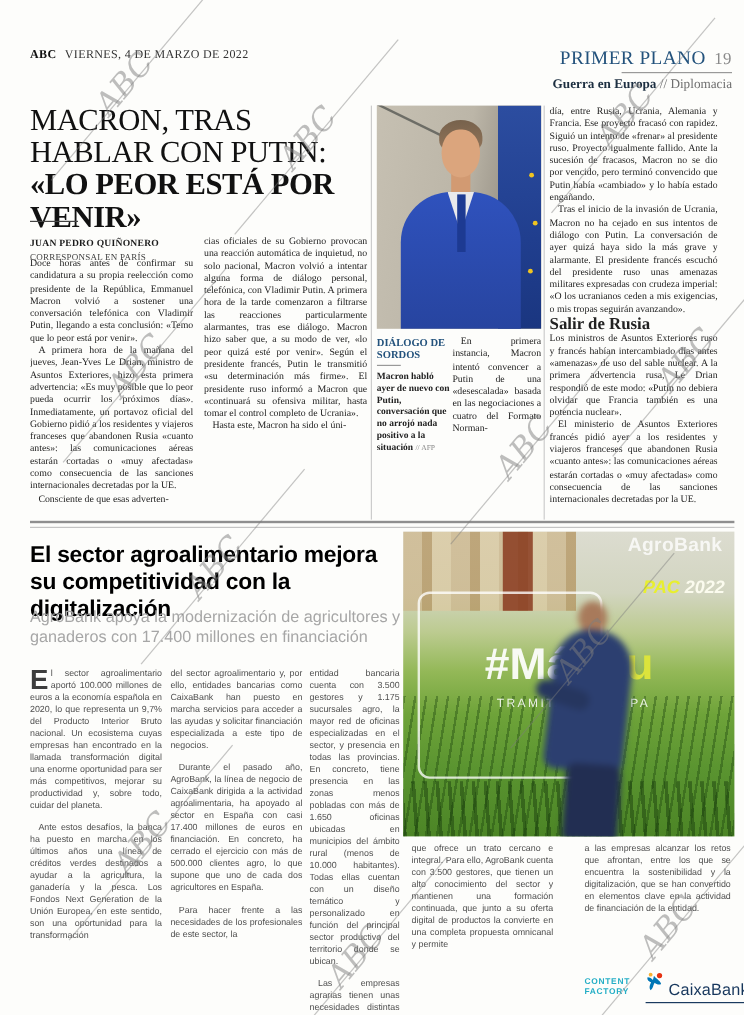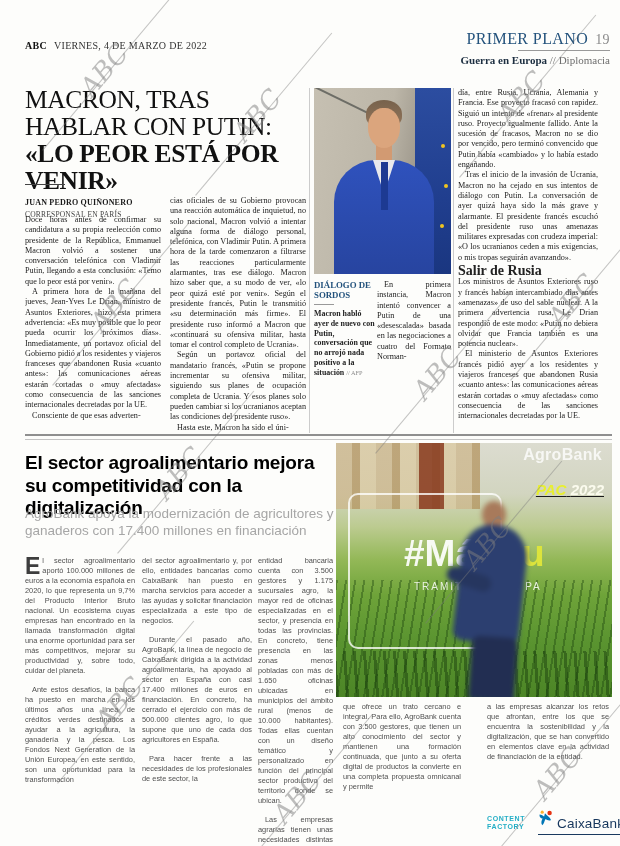--- a/index.html
+++ b/index.html
@@ -3,21 +3,21 @@
 <meta charset="utf-8">
 <style>
   html,body { margin:0; padding:0; background:#e8e8e8; }
   .page { position:relative; width:620px; height:846px; background:#fdfdfb;
           overflow:hidden; font-family:"Liberation Serif", serif; color:#1a1a1a; }
 
   
   .masthead { position:absolute; left:25px; top:40px; font-size:10px; color:#333; letter-spacing:.3px; }
   .masthead .brand { font-weight:bold; color:#111; margin-right:7px; }
   .section-block { position:absolute; right:10px; top:30px; text-align:right; }
-  .section-line1 { font-size:16px; color:#23527c; letter-spacing:.4px; }
+  .section-line1 { font-size:16px; color:#23527c; letter-spacing:.4px;margin-top:10px; }
   .page-num { color:#8a8a8a; font-size:14px; margin-left:7px; }
   .section-rule { border-bottom:1px solid #999; width:92px; margin:2px 0 3px auto; }
   .kicker { font-size:11px; color:#6e6e6e; }
   .kicker .kb { color:#1c2e40; font-weight:bold; }
 
   
   .headline { position:absolute; left:25px; top:86px; width:290px; font-size:25.5px;
               line-height:27px; letter-spacing:-0.4px; color:#111; }
   .hl-bold { font-weight:bold; }
   .byline-rule { position:absolute; left:25px; top:184px; width:40px; border-top:1px solid #444; }
@@ -92,21 +92,21 @@
   .ag-door { position:absolute; left:30%; top:0; width:9%; height:26%; background:#8a3b20; opacity:.85; }
   .ag-rows { position:absolute; left:0; bottom:0; width:100%; height:46%;
       background:repeating-linear-gradient(99deg,rgba(25,65,12,.38) 0 2px,rgba(0,0,0,0) 2px 9px); }
   .ag-rows2 { position:absolute; left:0; bottom:0; width:100%; height:18%;
       background:repeating-linear-gradient(86deg,rgba(20,55,10,.45) 0 3px,rgba(0,0,0,0) 3px 10px); }
   .ag-frame { position:absolute; left:12px; top:50px; width:150px; height:152px;
       border:2px solid rgba(255,255,255,.78); border-radius:10px; }
   .ag-brand { position:absolute; right:10px; top:3px; font-family:"Liberation Sans",sans-serif;
       font-weight:bold; font-size:16px; color:rgba(255,255,255,.78); letter-spacing:.3px; }
   .ag-pac { position:absolute; right:8px; top:38px; font-family:"Liberation Sans",sans-serif;
-      font-weight:bold; font-style:italic; font-size:15px;text-decoration:underline; }
+      font-weight:bold; font-style:italic; font-size:15px; }
   .ag-pac .py { color:#e8ef2f; } .ag-pac .pw { color:#fbfbee; }
   .ag-hash { position:absolute; left:68px; top:90px; font-family:"Liberation Sans",sans-serif;
       font-weight:bold; font-size:37px; white-space:nowrap; }
   .ag-hash .hw { color:rgba(255,255,255,.92); } .ag-hash .hy { color:#dce43c; }
   .ag-tag { position:absolute; left:78px; top:138px; font-family:"Liberation Sans",sans-serif;
       font-size:10px; letter-spacing:2px; color:rgba(255,255,255,.85); white-space:nowrap; }
   .ag-person { position:absolute; left:112px; top:58px; width:92px; height:200px; filter:blur(2.5px); }
   .agp-head { position:absolute; left:34px; top:0; width:24px; height:28px; background:#a87a5b; border-radius:50%; }
   .agp-body { position:absolute; left:10px; top:24px; width:66px; height:118px; background:#2c3f70;
       border-radius:45% 45% 15% 15% / 28% 28% 8% 8%; transform:rotate(6deg); }
@@ -163,21 +163,20 @@
   <div class="vrule" id="vr1"></div>
   <div class="vrule" id="vr2"></div>
 
   <div class="bodycol" id="a-col1">
     <p>Doce horas antes de confirmar su candidatura a su propia reelección como presidente de la República, Emmanuel Macron volvió a sostener una conversación telefónica con Vladimir Putin, llegando a esta conclusión: «Temo que lo peor está por venir».</p>
     <p class="ind">A primera hora de la mañana del jueves, Jean-Yves Le Drian, ministro de Asuntos Exteriores, hizo esta primera advertencia: «Es muy posible que lo peor pueda ocurrir los próximos días». Inmediatamente, un portavoz oficial del Gobierno pidió a los residentes y viajeros franceses que abandonen Rusia «cuanto antes»: las comunicaciones aéreas estarán cortadas o «muy afectadas» como consecuencia de las sanciones internacionales decretadas por la UE.</p>
     <p class="ind">Consciente de que esas adverten-</p>
   </div>
   <div class="bodycol" id="a-col2">
     <p>cias oficiales de su Gobierno provocan una reacción automática de inquietud, no solo nacional, Macron volvió a intentar alguna forma de diálogo personal, telefónica, con Vladimir Putin. A primera hora de la tarde comenzaron a filtrarse las reacciones particularmente alarmantes, tras ese diálogo. Macron hizo saber que, a su modo de ver, «lo peor quizá esté por venir». Según el presidente francés, Putin le transmitió «su determinación más firme». El presidente ruso informó a Macron que «continuará su ofensiva militar, hasta tomar el control completo de Ucrania».</p>
-    <p class="ind">Según un portavoz oficial del mandatario francés, «Putin se propone incrementar su ofensiva militar, siguiendo sus planes de ocupación completa de Ucrania. Y esos planes solo pueden cambiar si los ucranianos aceptan las condiciones del presidente ruso».</p>
     <p class="ind">Hasta este, Macron ha sido el úni-</p>
   </div>
 
   <div class="photo-macron">
     <div class="pm-pole"></div>
     <div class="pm-flag">
       <span class="pm-star" style="left:26px;top:56px;"></span>
       <span class="pm-star" style="left:29px;top:96px;"></span>
       <span class="pm-star" style="left:25px;top:136px;"></span>
     </div>

